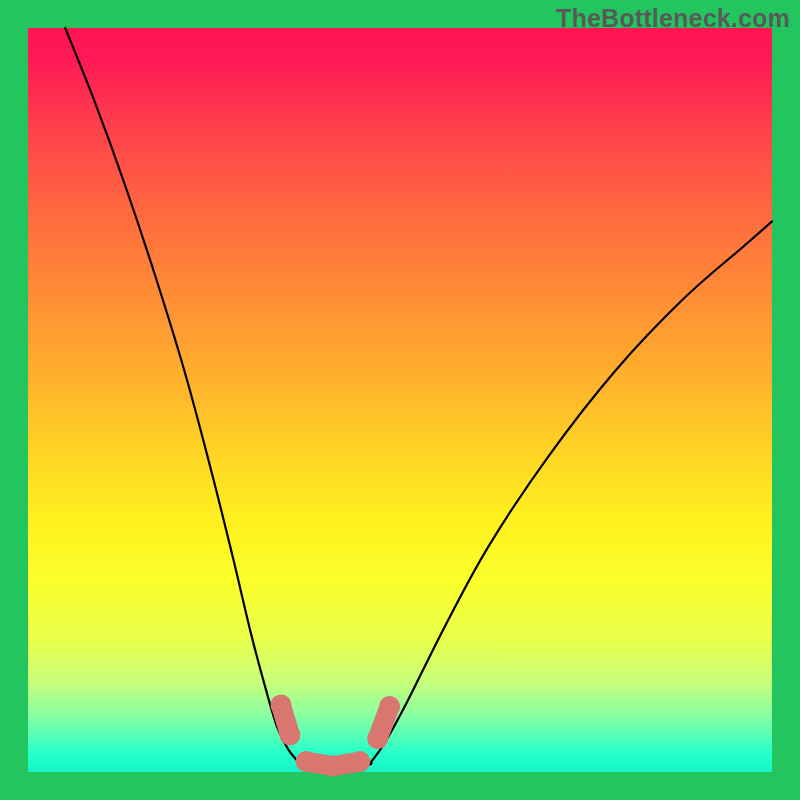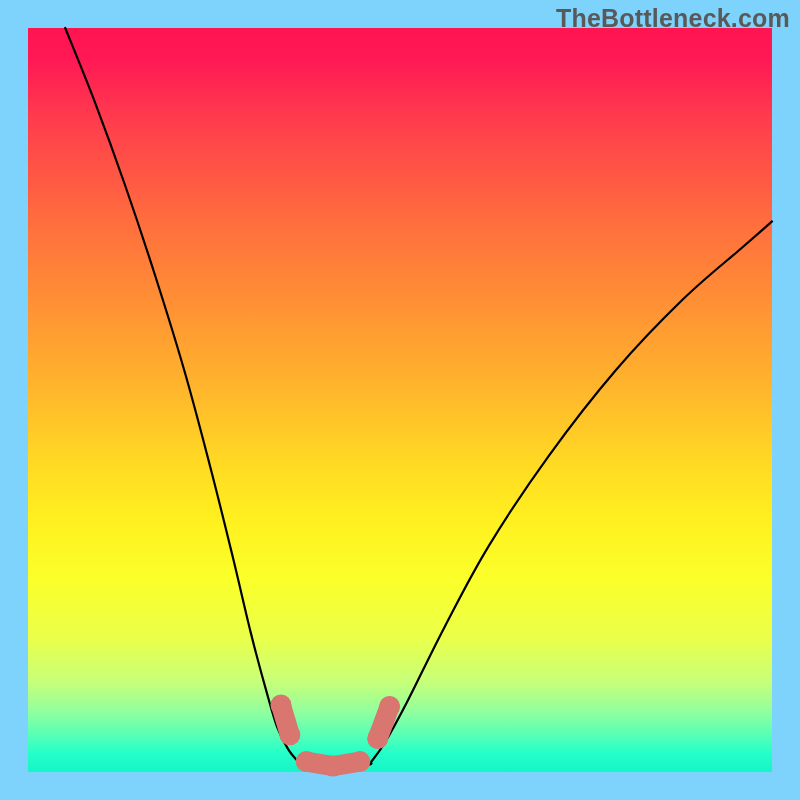--- a/index.html
+++ b/index.html
@@ -8,21 +8,21 @@
     width: 800px;
     height: 800px;
     overflow: hidden;
     background: #000;
     font-family: Arial, Helvetica, sans-serif;
   }
   .frame {
     position: absolute;
     left: 0; top: 0;
     width: 800px; height: 800px;
-    background: #7dd3fc;
+    background: #22c55e;
   }
   .plot-area {
     position: absolute;
     left: 28px;
     top: 28px;
     width: 744px;
     height: 744px;
     
     background: linear-gradient(to bottom,
       #ff1452 0%,

